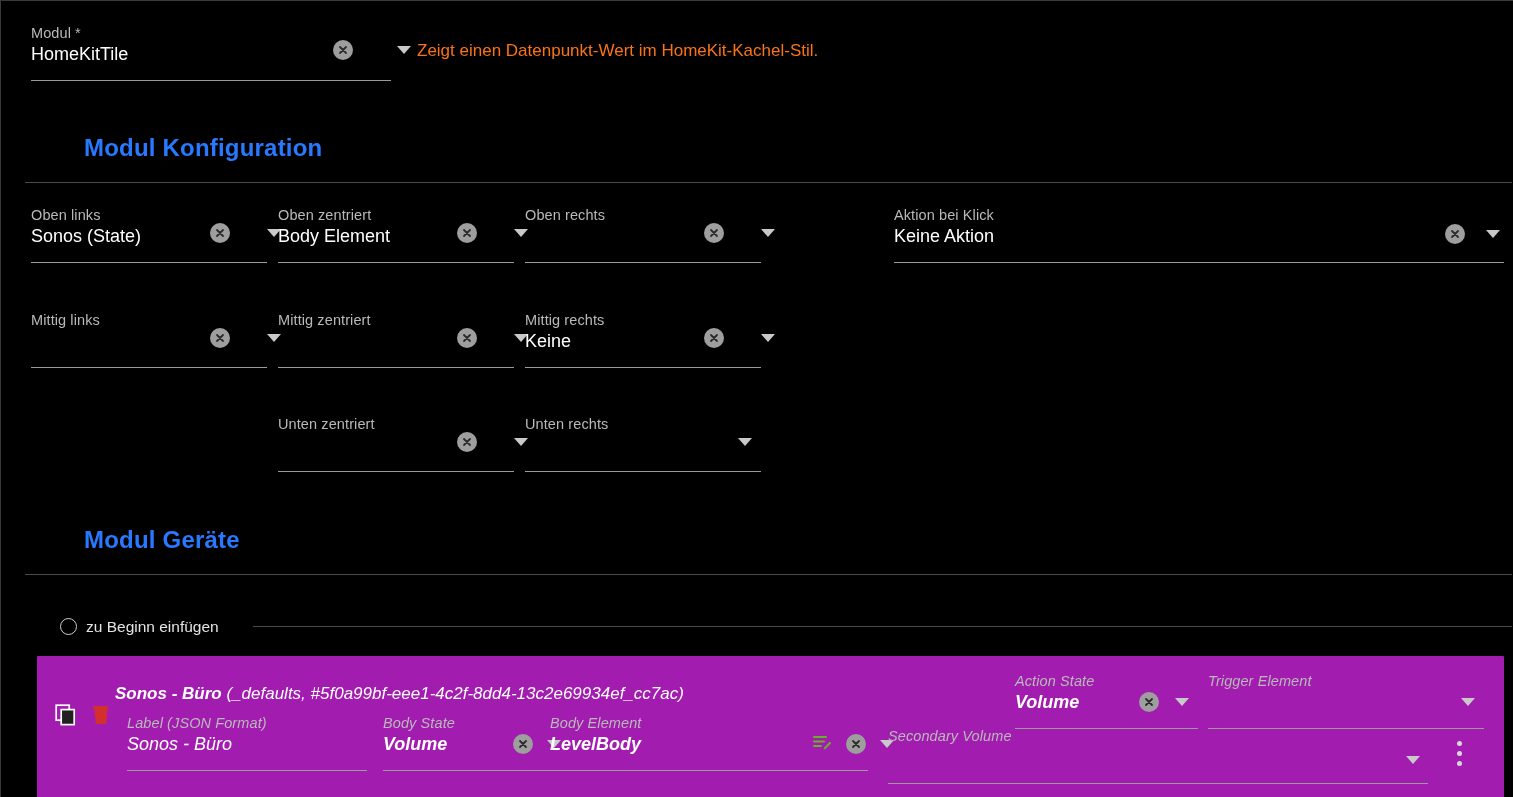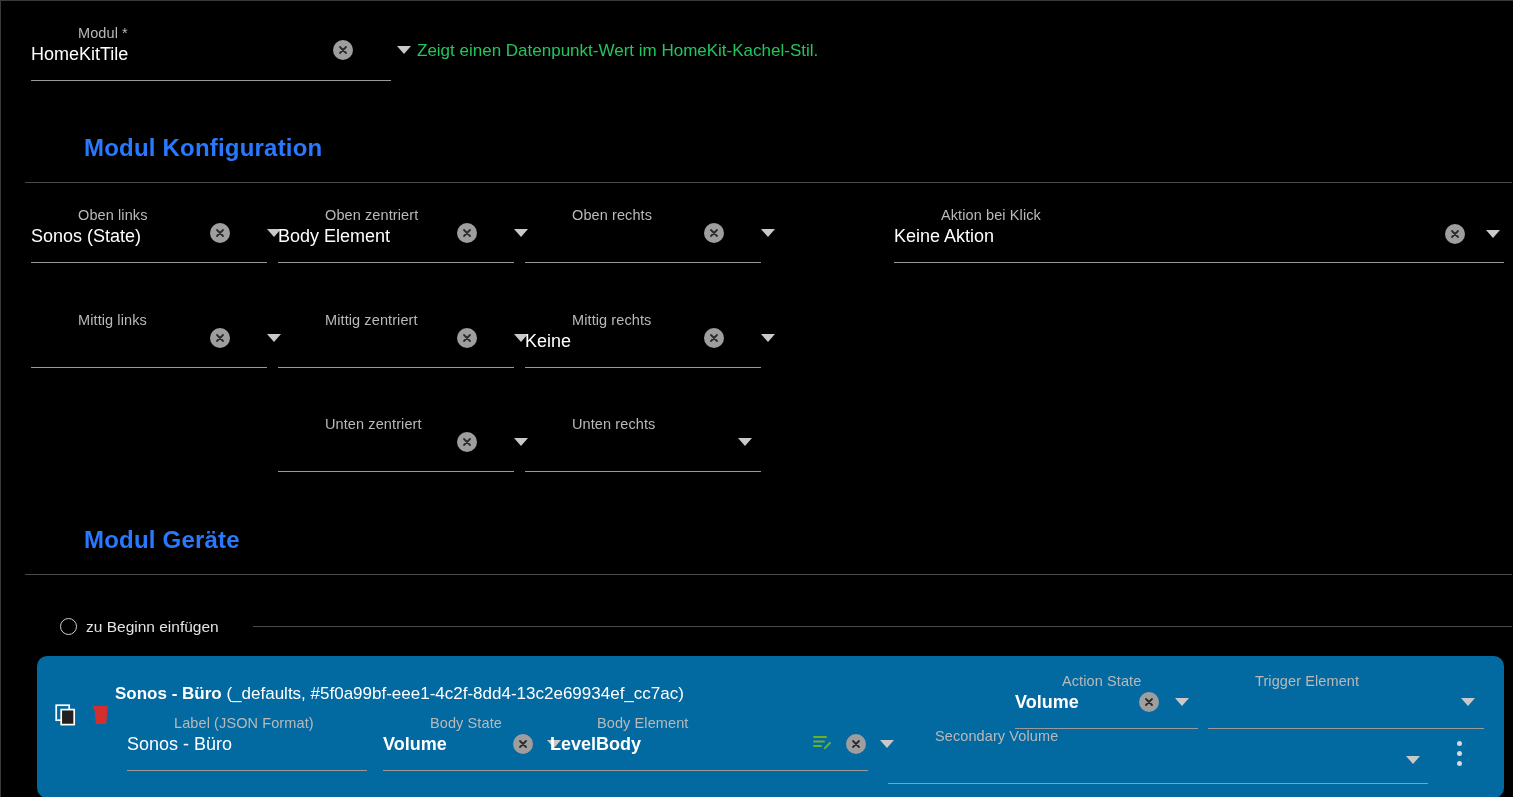--- a/index.html
+++ b/index.html
@@ -25,21 +25,20 @@
     border-bottom: 1px solid #9a9a9a;
     height: 56px;
   }
   .field .lbl {
     position: absolute;
     top: 0; left: 0;
     font-size: 14.5px;
     color: #b9b9b9;
     white-space: nowrap;
     letter-spacing: .1px;
-    margin-left: 47px;
   }
   .field .val {
     position: absolute;
     top: 19px; left: 0;
     font-size: 18px;
     color: #ffffff;
     white-space: nowrap;
   }
   .field .val.bold { font-weight: bold; }
 
@@ -76,21 +75,21 @@
   .divider {
     position: absolute;
     height: 1px;
     background: #4a4a4a;
   }
 
   
   .desc {
     position: absolute;
     font-size: 17px;
-    color: #22c55e;
+    color: #f97316;
     white-space: nowrap;
   }
 
   
   .radio-circle {
     position: absolute;
     width: 17px; height: 17px;
     border: 1.6px solid #d0d0d0;
     border-radius: 50%;
     cursor: pointer;
@@ -98,22 +97,23 @@
   .radio-label {
     position: absolute;
     font-size: 15.5px;
     color: #e3e3e3;
     white-space: nowrap;
   }
 
   
   .device-card {
     position: absolute;
-    background: #0369a1;
-    border-radius: 10px;
+    background: #a21caf;
+    border-radius: 1px;
+    font-style: italic;
   }
   .device-title {
     position: absolute;
     font-size: 17px;
     color: #ffffff;
     white-space: nowrap;
   }
   .device-title b { font-weight: bold; }
 
   .icon-btn { position: absolute; cursor: pointer; }

